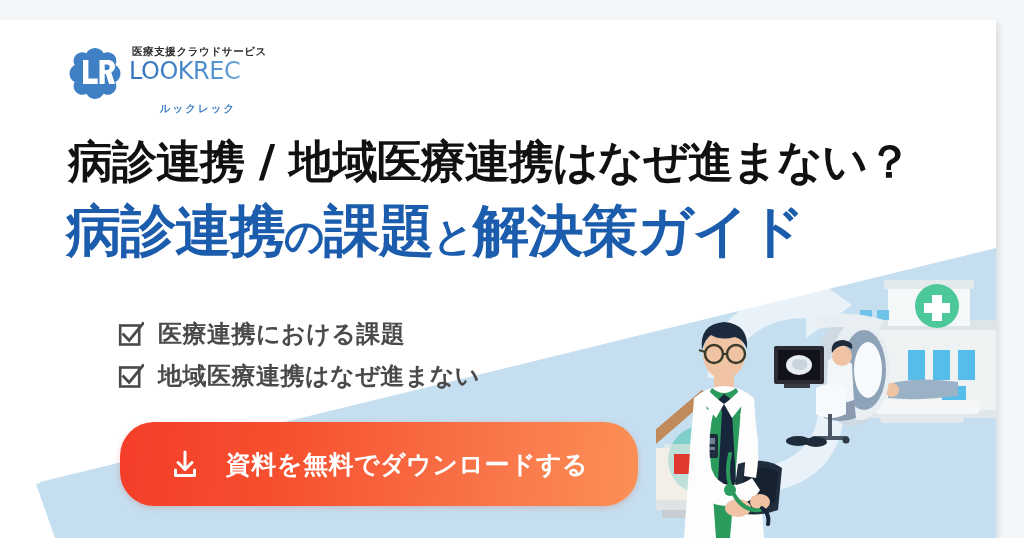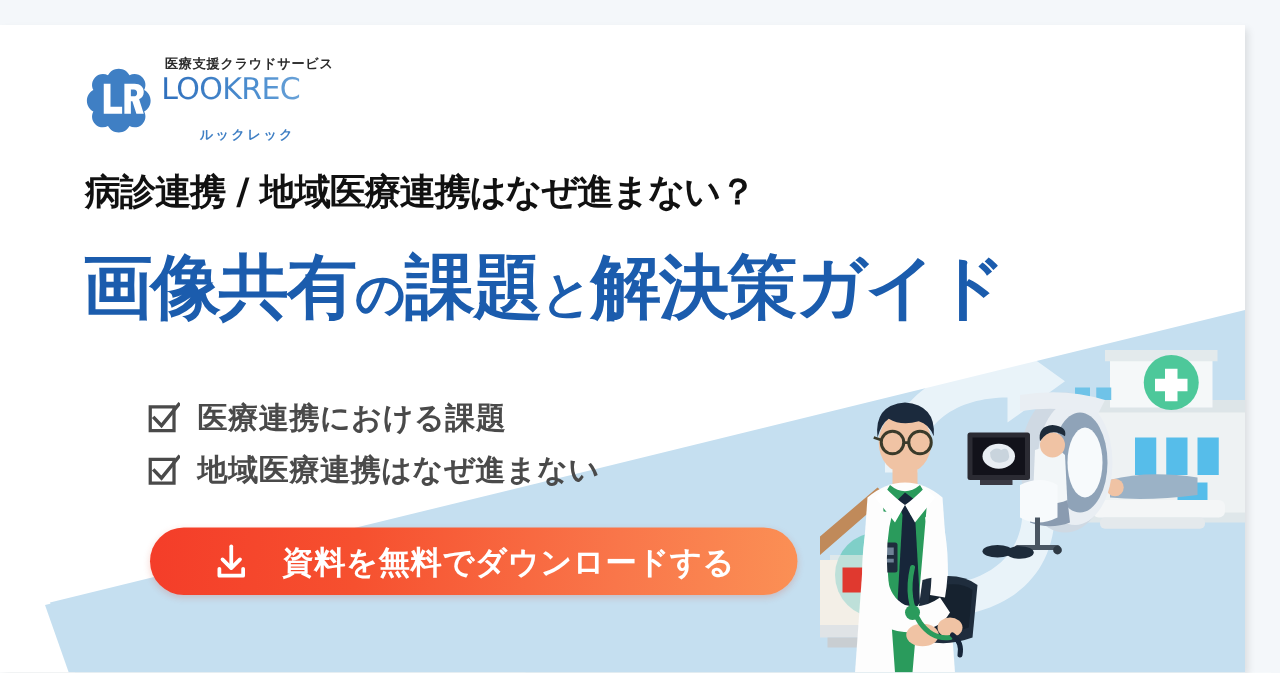--- a/index.html
+++ b/index.html
@@ -14,60 +14,60 @@
     box-shadow:3px 3px 6px rgba(0,0,0,0.10);
   }
   
   .blue-wedge{
     position:absolute; right:0; top:0; width:996px; height:518px;
     overflow:hidden; pointer-events:none;
   }
   .blue-wedge svg{ display:block; }
 
   
-  #logo{ position:absolute; left:68px; top:26px; display:flex; align-items:center; gap:7px; }
+  #logo{ position:absolute; left:68px; top:26px; display:flex; gap:7px; }
   #logo .mark{ width:54px; height:54px; flex:0 0 54px; }
   #logo .words{ display:flex; flex-direction:column; line-height:1; }
   .logo-tag{
     font-size:10.5px; font-weight:bold; color:#2b2b2b; letter-spacing:0.6px;
     margin-left:3px; margin-bottom:2px;
   }
   .logo-name{
     font-size:24px; font-weight:normal; letter-spacing:-0.5px;
     background:linear-gradient(90deg,#2f6fbc 0%,#4d8fd0 55%,#7fb0dd 100%);
     -webkit-background-clip:text; background-clip:text; color:transparent;
     line-height:1;
   }
   .logo-kana{
     font-size:10.5px; font-weight:bold; color:#3f7fc4; letter-spacing:2px;
     text-align:center; margin-top:20px;
   }
 
   
   #headline{
     position:absolute; left:68px; top:118px;
-    font-size:29px; font-weight:bold; color:#111111;
+    font-size:45px; font-weight:bold; color:#111111;
     letter-spacing:-1px; white-space:nowrap; line-height:1.05;
   }
   #subheadline{
     position:absolute; left:66px; top:180px;
     font-size:56px; font-weight:bold; color:#1b5cad;
     letter-spacing:-1.5px; white-space:nowrap; line-height:1.1;
   }
   #subheadline .sm{ font-size:40px; letter-spacing:-1px; }
 
   
   #checklist{ position:absolute; left:118px; top:298px; }
   .check-row{ display:flex; align-items:center; gap:14px; margin-bottom:10px; height:32px;text-align:center; }
   .check-row .box{ width:26px; height:26px; flex:0 0 26px; }
   .check-label{ font-size:24px; font-weight:bold; color:#4a4a4a; letter-spacing:0.5px; white-space:nowrap; }
 
   
   #cta{
-    position:absolute; left:120px; top:402px; width:518px; height:54px;
+    position:absolute; left:120px; top:402px; width:518px; height:84px;
     border:none; border-radius:34px; cursor:pointer;
     background:linear-gradient(95deg,#f43d29 0%,#f6502f 32%,#f9764a 72%,#fb9055 100%);
     display:flex; align-items:center; justify-content:center; gap:26px;
     box-shadow:0 2px 6px rgba(210,60,30,0.22);
   }
   #cta .dl{ width:30px; height:30px; flex:0 0 30px; }
   #cta .cta-label{
     font-size:25px; font-weight:bold; color:#ffffff; letter-spacing:0.5px; white-space:nowrap;
     font-family:"DejaVu Sans","Liberation Sans",sans-serif;
   }
@@ -106,21 +106,21 @@
     <span class="words">
       <span class="logo-tag">医療支援クラウドサービス</span>
       <span class="logo-name">LOOKREC</span>
       <span class="logo-kana">ルックレック</span>
     </span>
   </div>
 
   <div id="headline">病診連携 / 地域医療連携はなぜ進まない？</div>
 
   <div id="subheadline">
-    <span>画像共有</span><span class="sm">の</span><span>課題</span><span class="sm">と</span><span>解決策ガイド</span>
+    <span>病診連携</span><span class="sm">の</span><span>課題</span><span class="sm">と</span><span>解決策ガイド</span>
   </div>
 
   <div id="checklist">
     <div class="check-row">
       <span class="box">
         <svg viewBox="0 0 26 26" width="26" height="26" xmlns="http://www.w3.org/2000/svg">
           <rect x="2.2" y="4.5" width="19" height="19" fill="none" stroke="#4a4a4a" stroke-width="2.6"></rect>
           <path d="M5.5 13.5 L11.2 19.5 L25 2.5" fill="none" stroke="#4a4a4a" stroke-width="2.8" stroke-linecap="square" stroke-linejoin="miter"></path>
         </svg>
       </span>

